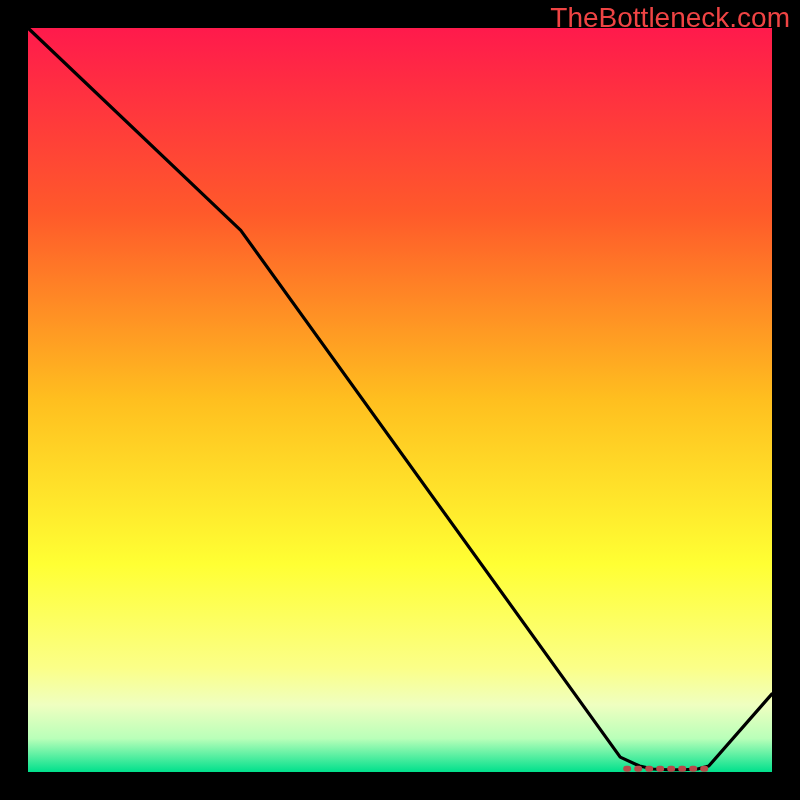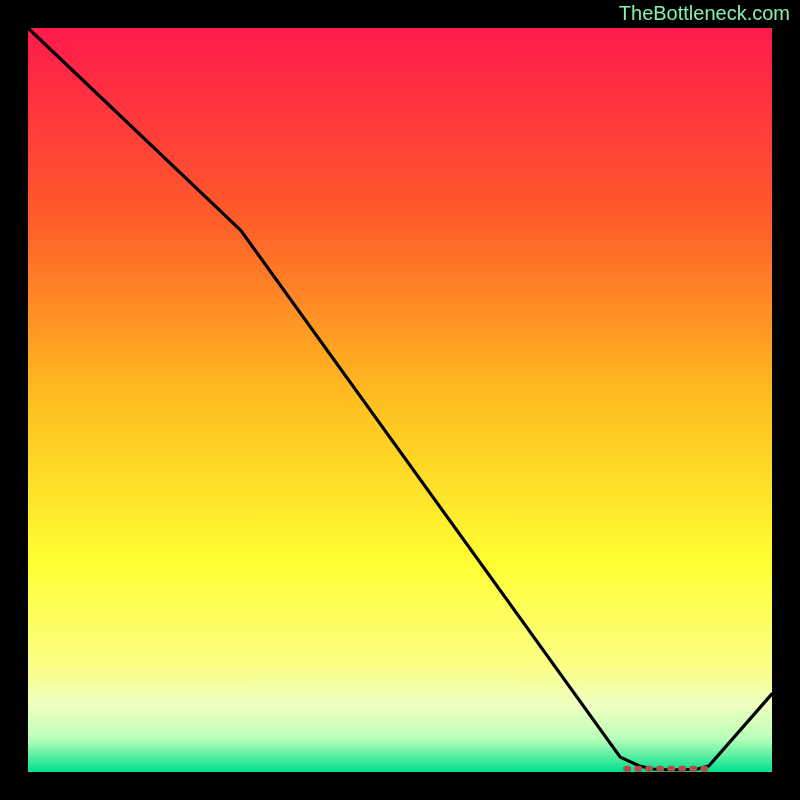--- a/index.html
+++ b/index.html
@@ -14,23 +14,23 @@
     position: relative;
     width: 800px;
     height: 800px;
     background: #000;
   }
   .attribution {
     position: absolute;
     top: 2px;
     right: 10px;
     font-family: Arial, Helvetica, sans-serif;
-    font-size: 20px;
+    font-size: 28px;
     font-weight: 400;
-    color: #86efac;
+    color: #ef4444;
     letter-spacing: 0px;
   }
   svg.plot {
     position: absolute;
     left: 0;
     top: 0;
     width: 800px;
     height: 800px;
   }
 </style>

